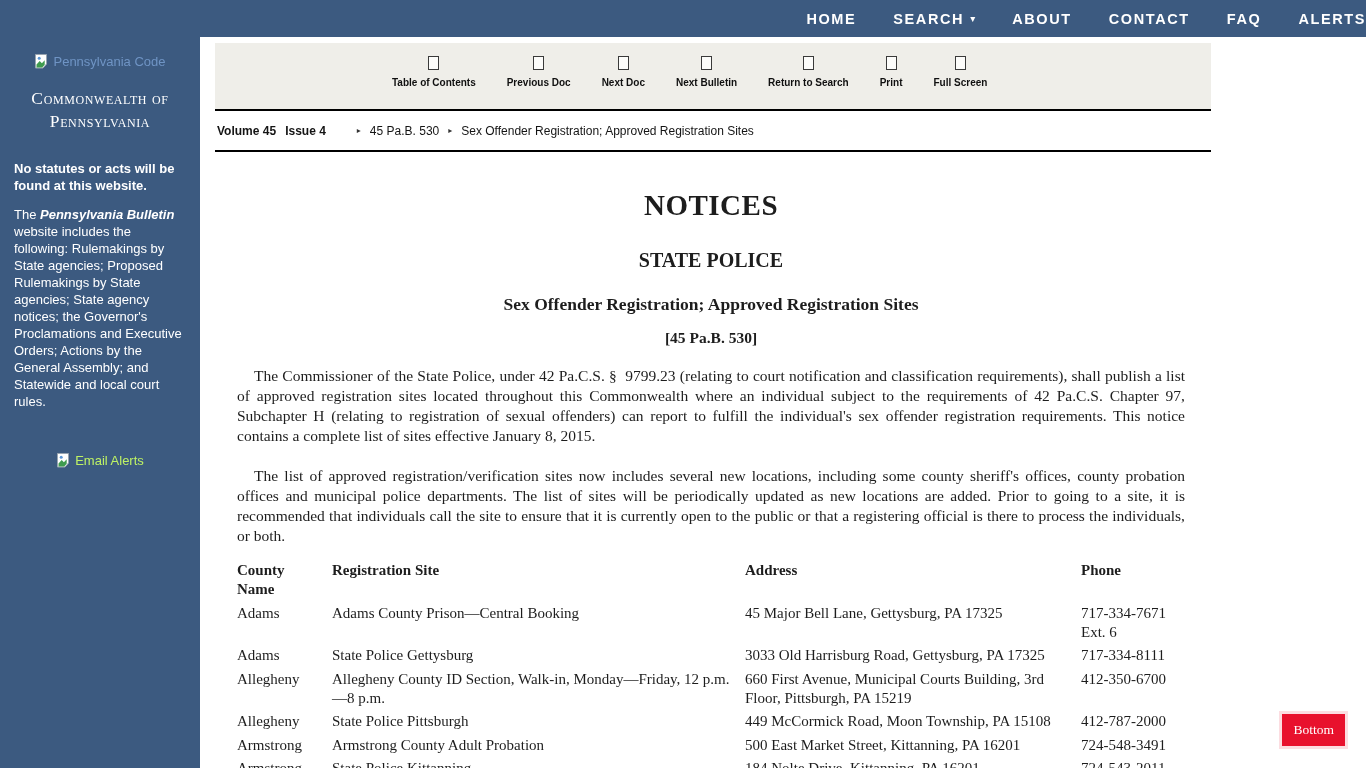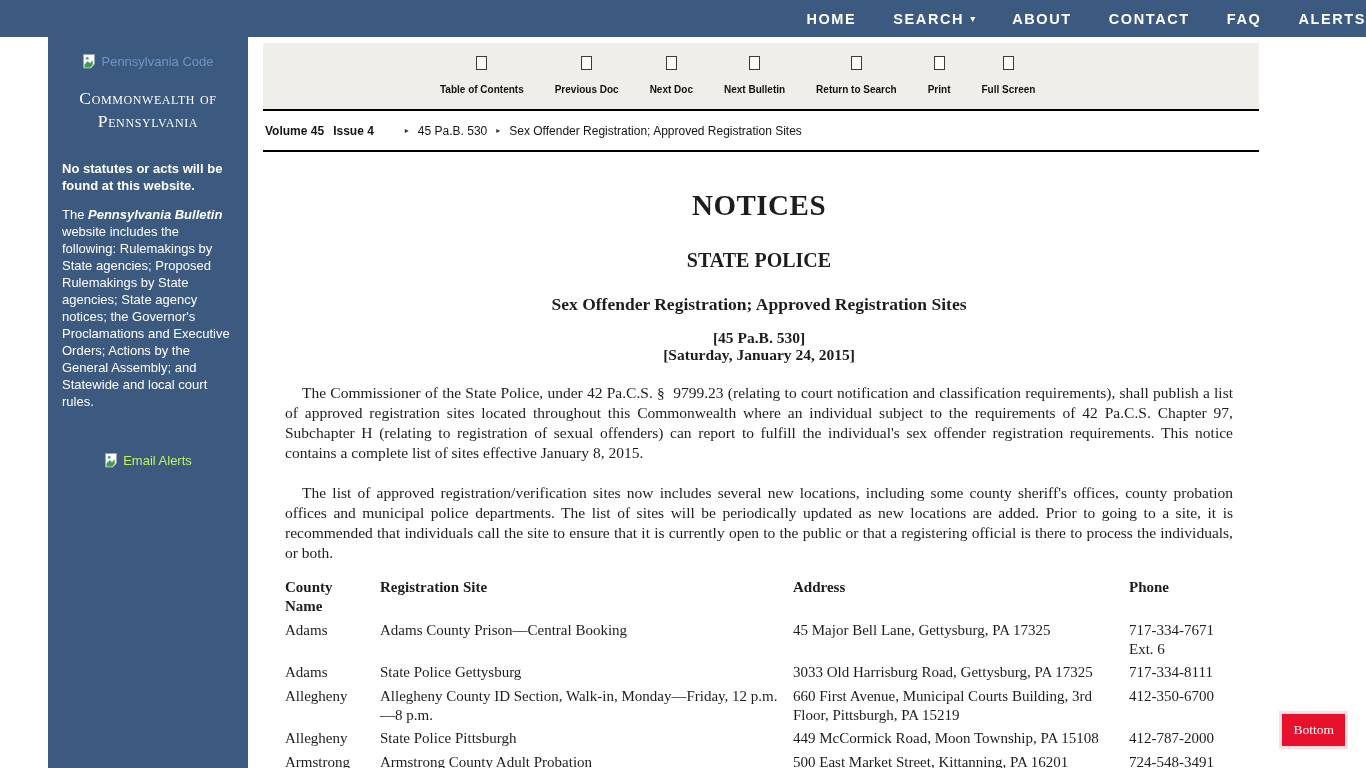--- a/index.html
+++ b/index.html
@@ -13,21 +13,21 @@
     height:37px; background:#3c5a80; display:flex;
     justify-content:flex-end; align-items:center; gap:37px;
   }
   .nav-item {
     color:#ffffff; font-weight:bold; font-size:14.5px;
     letter-spacing:1.6px; cursor:pointer; display:flex; align-items:center; gap:6px;
     white-space:nowrap;
   }
   .nav-item .caret { font-size:10px; letter-spacing:0; }
   
-  .layout { display:flex; height:731px;margin-left:48px; }
+  .layout { display:flex; height:731px; }
   .sidebar {
     width:200px; flex-shrink:0; background:#3c5a80; color:#ffffff;
     padding-top:9px;
   }
   .side-logo, .side-email {
     display:flex; justify-content:center; align-items:center; gap:3px;
     font-size:13px; text-decoration:none; cursor:pointer;
   }
   .side-logo { color:#6f94c4; margin-top:7px; }
   .side-email { color:#bef264; margin-top:42px; }
@@ -42,21 +42,21 @@
   }
   .side-desc { font-size:13px; line-height:17px; padding:0 14px; margin-top:12px; }
   .side-desc em { font-weight:bold; font-style:italic; }
   
   .main { margin-left:15px; width:996px; }
   .toolbar {
     margin-top:6px; height:68px; background:#efeee9;
     display:flex; gap:31px; padding:13px 0 0 177px;
     border-bottom:2px solid #000000;
   }
-  .tb-item { display:flex; flex-direction:column; align-items:center; gap:14px; cursor:pointer; }
+  .tb-item { display:flex; flex-direction:column; align-items:center; gap:7px; cursor:pointer; }
   .tb-icon { width:11px; height:14px; border:1px solid #3a3a3a; background:#fcfcfa; }
   .tb-label { font-size:10px; font-weight:bold; color:#101010; white-space:nowrap; }
   .breadcrumb {
     height:41px; display:flex; align-items:center; gap:9px;
     font-size:12px; color:#141414; border-bottom:2px solid #000000; padding-left:2px;
   }
   .bc-bold { font-weight:bold; }
   .bc-issue { margin-right:22px; }
   .bc-sep { font-size:8px; color:#333; }
   
@@ -179,21 +179,20 @@
       <span>45 Pa.B. 530</span>
       <span class="bc-sep">▸</span>
       <span>Sex Offender Registration; Approved Registration Sites</span>
     </div>
 
     <div class="content">
       <h2 class="notices-heading">NOTICES</h2>
       <h3 class="agency-heading">STATE POLICE</h3>
       <h4 class="doc-title">Sex Offender Registration; Approved Registration Sites</h4>
       <div class="cite">[45 Pa.B. 530]</div>
-      <div class="cite">[Saturday, January 24, 2015]</div>
       <p class="para">The Commissioner of the State Police, under 42 Pa.C.S. §&nbsp; 9799.23 (relating to court notification and classification requirements), shall publish a list of approved registration sites located throughout this Commonwealth where an individual subject to the requirements of 42 Pa.C.S. Chapter 97, Subchapter H (relating to registration of sexual offenders) can report to fulfill the individual's sex offender registration requirements. This notice contains a complete list of sites effective January 8, 2015.</p>
       <p class="para">The list of approved registration/verification sites now includes several new locations, including some county sheriff's offices, county probation offices and municipal police departments. The list of sites will be periodically updated as new locations are added. Prior to going to a site, it is recommended that individuals call the site to ensure that it is currently open to the public or that a registering official is there to process the individuals, or both.</p>
 
       <table class="reg">
         <colgroup>
           <col style="width:95px">
             <col style="width:413px">
             <col style="width:336px">
             <col style="width:108px">
         </colgroup>

